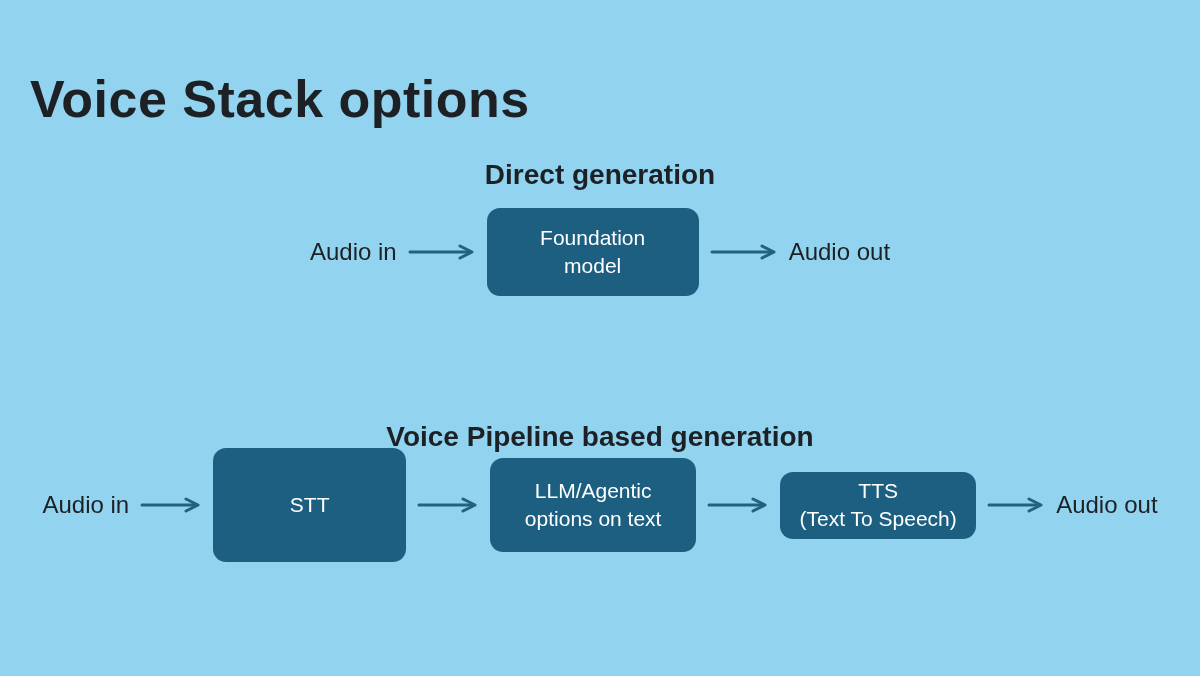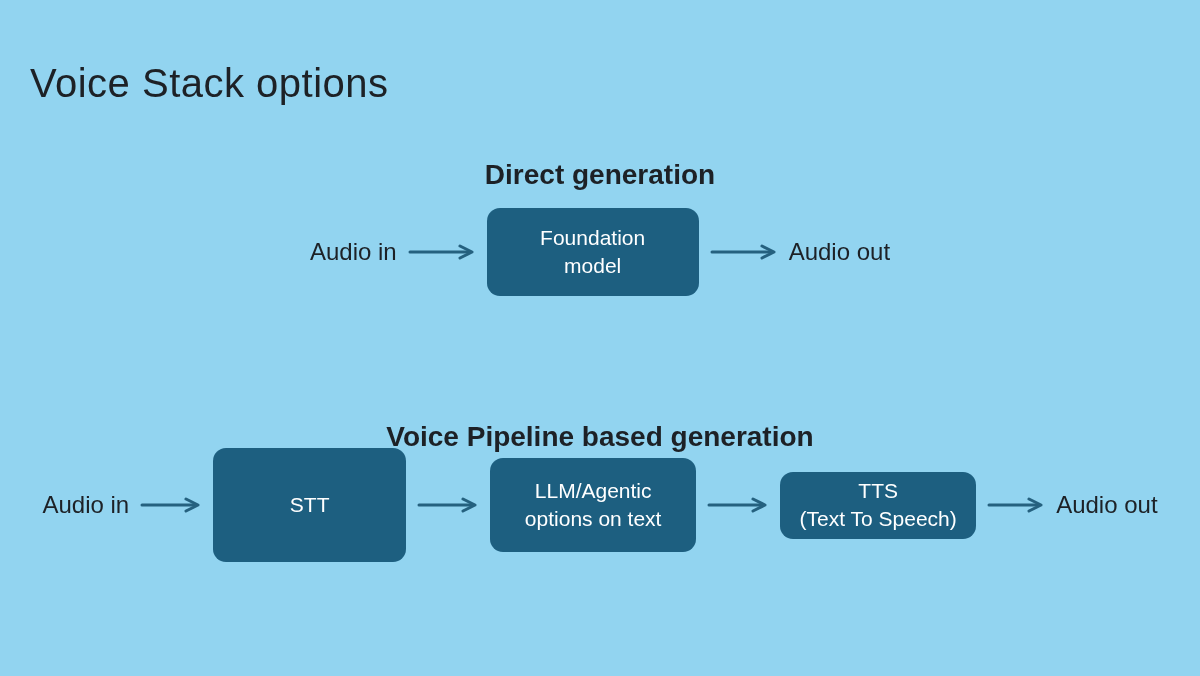--- a/index.html
+++ b/index.html
@@ -12,22 +12,22 @@
     background: var(--background, #92d4f0);
     font-family: "Liberation Sans", sans-serif;
     color: var(--text, #1d2126);
     overflow: hidden;
     position: relative;
   }
   .page-title {
     position: absolute;
     left: 30px;
     top: 34px;
-    font-size: 40px;
-    font-weight: 400;
+    font-size: 52px;
+    font-weight: 700;
     letter-spacing: 0.5px;
     color: var(--text, #1d2126);
   }
   .section-heading {
     position: absolute;
     left: 0;
     width: 100%;
     text-align: center;
     font-size: 28px;
     font-weight: 700;

